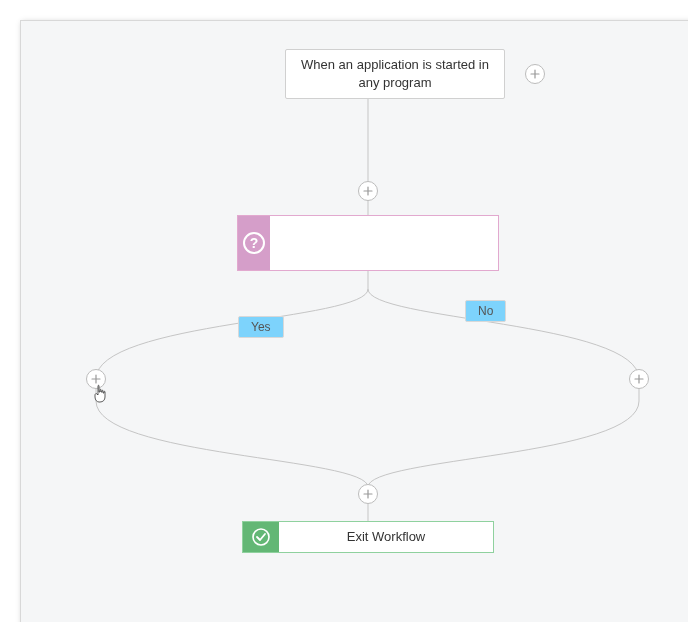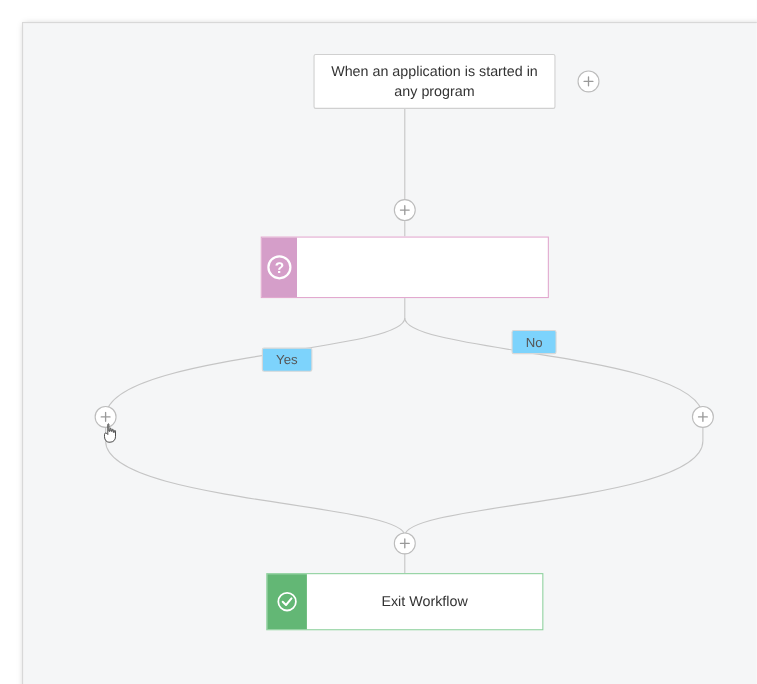--- a/index.html
+++ b/index.html
@@ -68,21 +68,21 @@
   }
   .condition-node .content {
     font-size: 12px;
     color: #333;
     text-align: center;
   }
   .exit-node {
     left: 221px;
     top: 500px;
     width: 252px;
-    height: 52px;
+    height: 32px;
     border: 1px solid #8fd19e;
   }
   .exit-node .icon-bar {
     background: #63b775;
     width: 36px;
   }
   .exit-node .content {
     font-size: 13px;
   }
   .add-btn {

